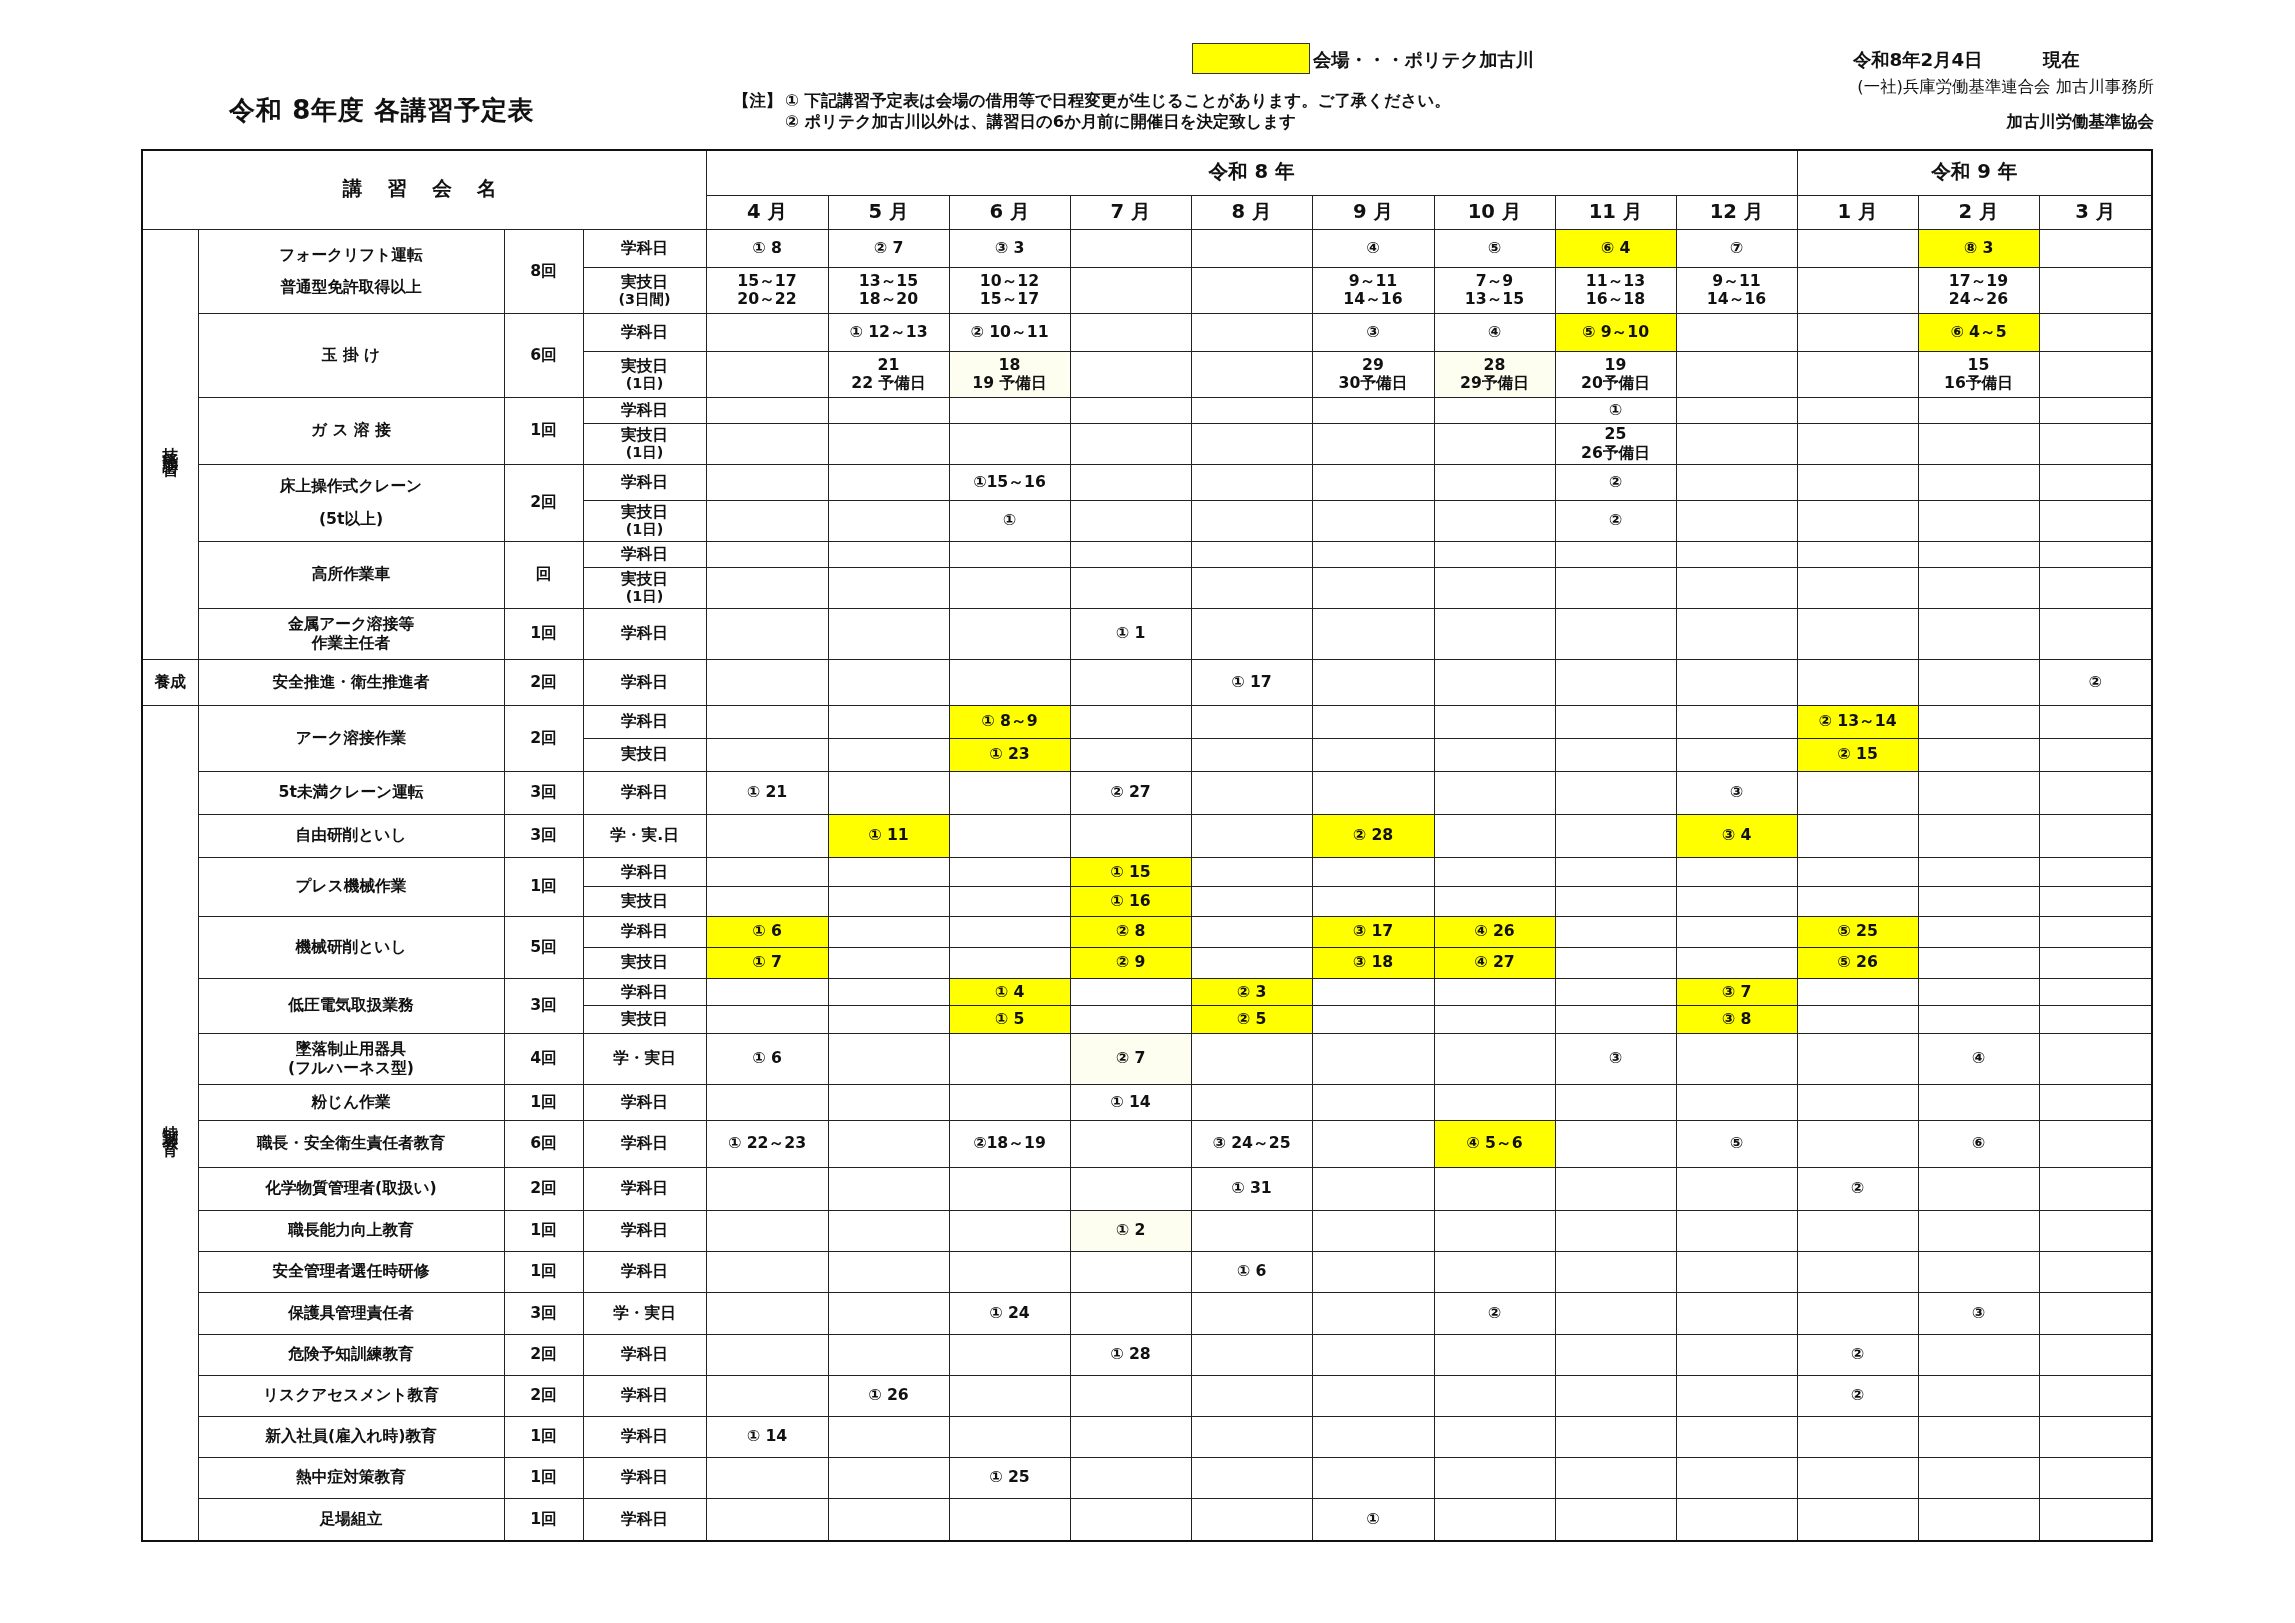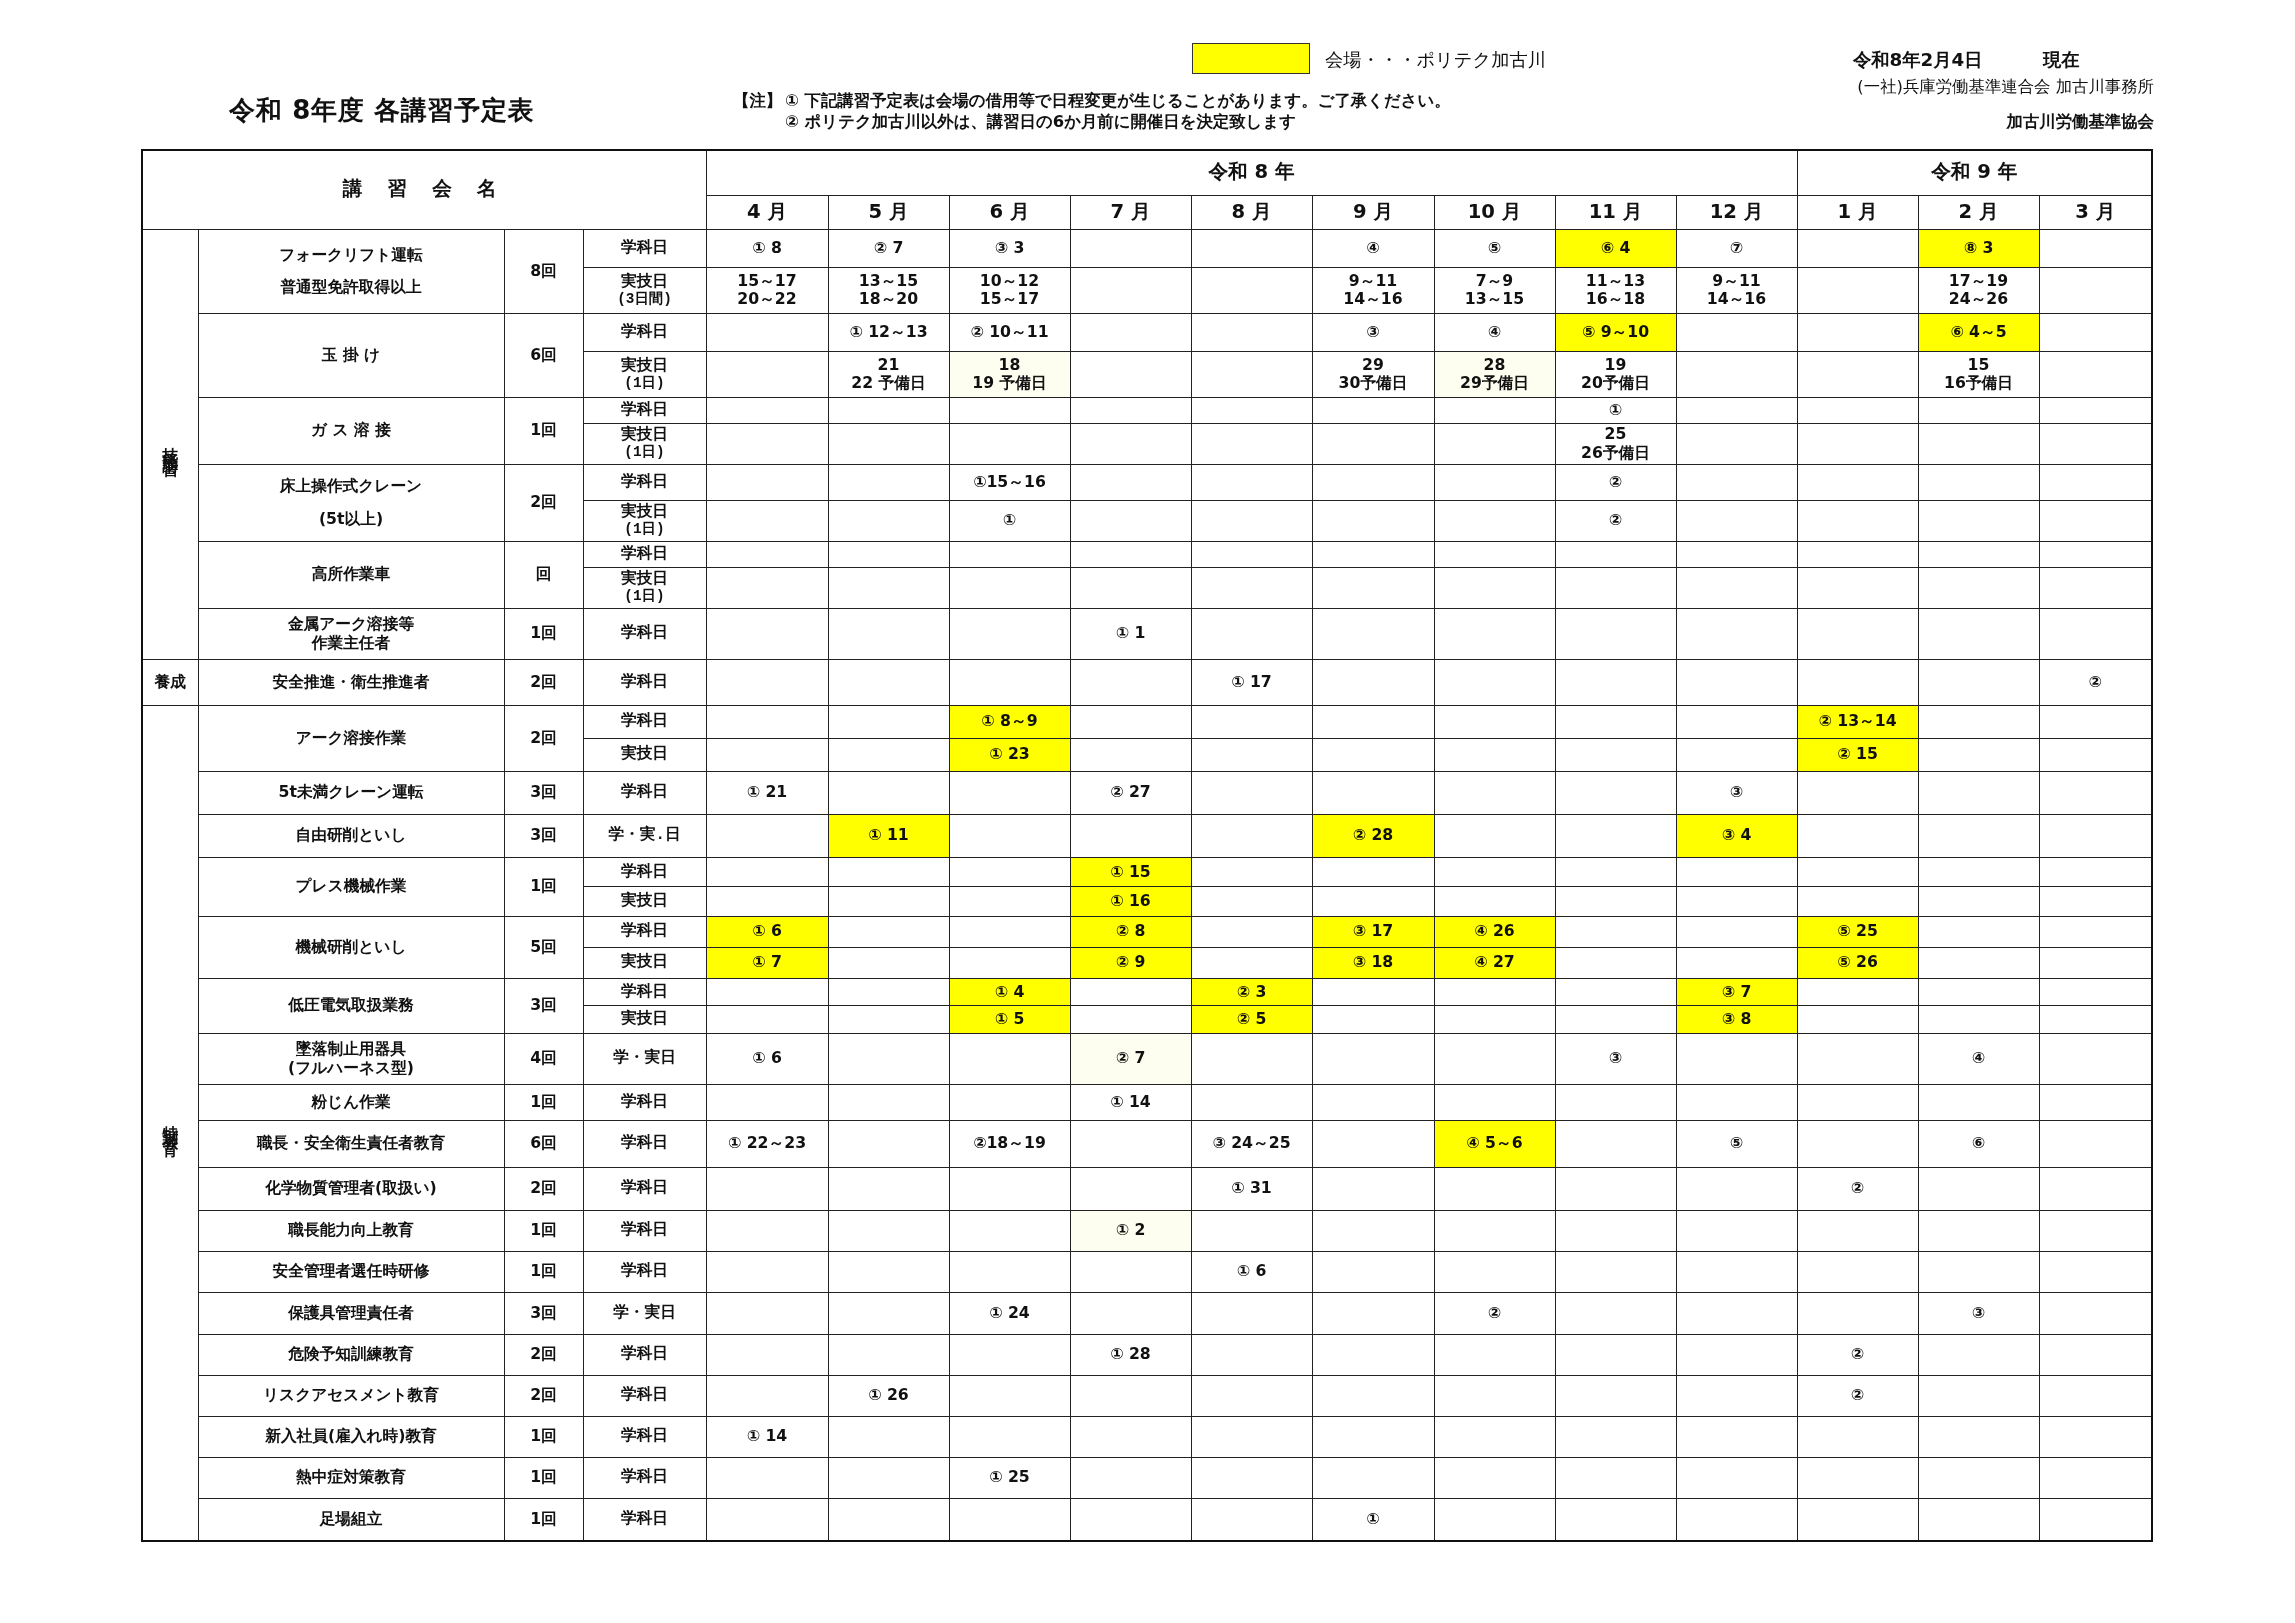--- a/index.html
+++ b/index.html
@@ -4,39 +4,39 @@
 <style>
   html, body { margin:0; padding:0; background:#ffffff; }
   body { width:2295px; height:1624px; position:relative; overflow:hidden;
          font-family:"DejaVu Sans", "Liberation Sans", sans-serif; color:#111; }
   .abs { position:absolute; }
   .title { left:229px; top:93px; font-size:26px; font-weight:bold; letter-spacing:0.7px; }
   .note { left:706px; font-size:16.4px; font-weight:bold;margin-left:27px; }
   .note1 { top:90px; } .note2 { top:111px; }
   .note-prefix { display:inline-block; width:52px; }
   .legend-swatch { left:1192px; top:43px; width:119px; width:118px; height:31px; background:#ffff00; border:1.3px solid #333; box-sizing:border-box; }
-  .legend-label { left:1313px; top:47px; font-size:18.3px; font-weight:normal;margin-left:12px; }
+  .legend-label { left:1313px; top:47px; font-size:18.3px; font-weight:bold; }
   .asof-date { left:1853px; top:47px; font-size:18.3px; font-weight:bold; }
   .asof-suffix { left:2043px; top:47px; font-size:18.3px; font-weight:bold; }
   .org1 { right:141px; top:76px; font-size:16.4px; font-weight:normal; text-align:right; }
   .org2 { right:141px; top:111px; font-size:16.4px; font-weight:bold; text-align:right; }
 
   table.sched { position:absolute; left:141px; top:149px; border-collapse:collapse; table-layout:fixed; width:2010px;
                 border:2.6px solid #111; }
   table.sched td, table.sched th { border:1.3px solid #222; padding:0; text-align:center; vertical-align:middle;
                 font-weight:bold; font-size:15.7px; line-height:1.15; overflow:hidden; }
   table.sched th { font-size:19.6px; }
   .hdr-era { height:45px; }
   .hdr-month { height:34px; }
   .cat { font-size:15.7px; writing-mode:vertical-rl; text-orientation:upright; letter-spacing:5.2px; }
   .cat-h { writing-mode:horizontal-tb; letter-spacing:0; font-size:15.7px; }
   .cname { font-size:17.7px; }
   .cname .sub { display:block; margin-top:14.4px; }
   .ccount { font-size:18.3px; }
-  .ctype { font-size:16.4px; font-weight:normal;font-family:Liberation Mono, monospace; }
+  .ctype { font-size:16.4px; font-weight:normal; }
   .ctype small { display:block; font-size:14.4px; }
   td.hl { background:#ffff00; }
   td.hl-pale { background:#fefef0; }
   .cell-multi { white-space:pre-line; }
 </style>
 </head>
 <body>
 
 <div class="abs title">令和 8年度 各講習予定表</div>
 <div class="abs note note1">

